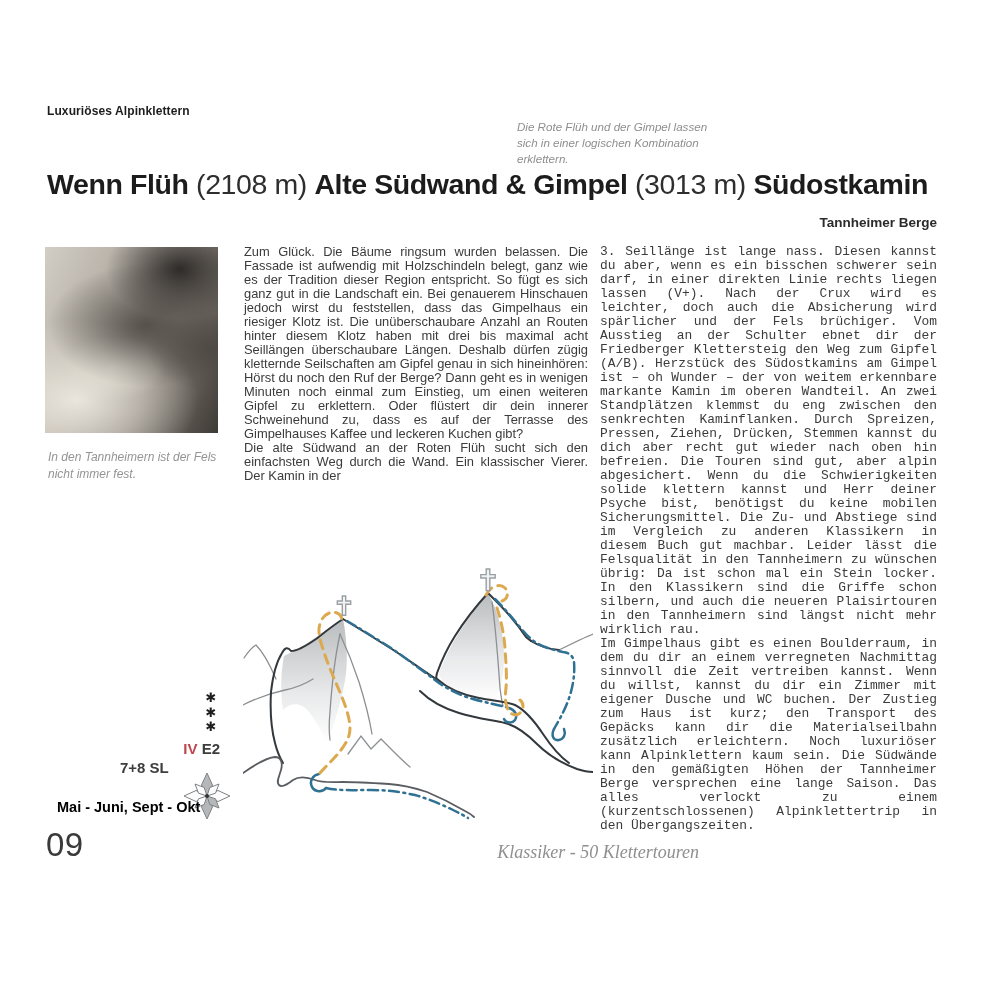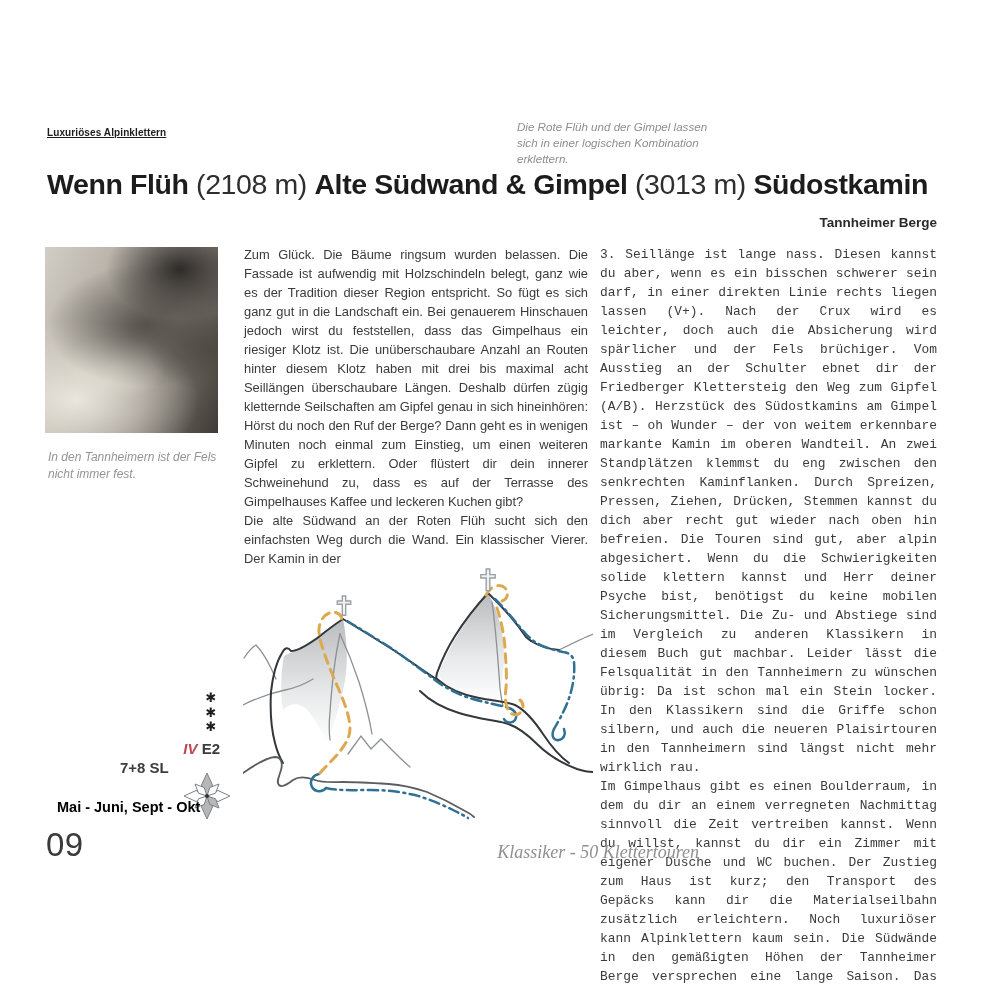--- a/index.html
+++ b/index.html
@@ -1,46 +1,46 @@
 <!DOCTYPE html>
 <html lang="de"><head>
 <meta charset="utf-8">
 <style>
   html,body{margin:0;padding:0;background:#ffffff;}
   .page{
     position:relative;width:984px;height:984px;background:#ffffff;overflow:hidden;
     font-family:"Liberation Sans", sans-serif;color:#3b3b3b;
   }
   .abs{position:absolute;}
-  .eyebrow{left:47px;top:127px;font-size:10px;font-weight:700;color:#1d1d1d;letter-spacing:0.1px;text-decoration:underline;}
+  .eyebrow{left:47px;top:104px;font-size:12px;font-weight:700;color:#1d1d1d;letter-spacing:0.1px;}
   .intro-note{right:47px;top:119px;width:420px;text-align:left;font-size:11.6px;font-style:italic;
     color:#8e8e8e;line-height:15.9px;}
   .title{left:47px;top:168px;width:900px;font-size:28.5px;letter-spacing:-0.4px;color:#1c1c1c;white-space:nowrap;}
   .title .b{font-weight:700;}
   .title .r{font-weight:400;color:#2e2e2e;}
   .region{right:47px;top:215px;font-size:13.5px;font-weight:700;color:#2b2b2b;}
   .photo{
     left:45px;top:247px;width:173px;height:186px;
     background:
       radial-gradient(120px 80px at 78% 12%, rgba(35,32,30,0.9), rgba(35,32,30,0) 62%),
       radial-gradient(150px 95px at 58% 42%, rgba(62,58,53,0.75), rgba(62,58,53,0) 65%),
       radial-gradient(90px 60px at 95% 55%, rgba(70,66,60,0.6), rgba(70,66,60,0) 70%),
       radial-gradient(170px 110px at 18% 82%, rgba(238,233,224,0.95), rgba(238,233,224,0) 72%),
       radial-gradient(80px 50px at 40% 65%, rgba(225,219,209,0.7), rgba(225,219,209,0) 65%),
       linear-gradient(115deg,#d2cdc5 0%,#b3ada4 35%,#8a847c 65%,#55504a 88%,#3e3a36 100%);
   }
   .caption{left:48px;top:449px;width:185px;font-size:12px;font-style:italic;color:#949494;line-height:17px;}
-  .col{top:245px;font-size:12.9px;line-height:19px;text-align:justify;color:#3b3b3b;}
+  .col{top:245px;font-size:12.9px;line-height:14px;text-align:justify;color:#3b3b3b;}
   .col p{margin:0;}
   .col1{left:244px;width:344px;}
   .col2{left:600px;width:337px;font-family:Liberation Mono, monospace;}
   .stars{left:200px;top:691px;width:22px;text-align:center;}
   .stars span{display:block;font-size:13px;line-height:14.6px;color:#1f1f1f;font-family:"DejaVu Sans", sans-serif;}
   .graderow{left:120px;top:740px;width:100px;text-align:right;font-size:15px;font-weight:700;color:#3d3d3d;}
-  .grade-red{color:#c0474e;font-style:italic;}
+  .grade-red{color:#c0474e;}
   .pitches{left:120px;top:759px;width:100px;text-align:left;font-size:15px;font-weight:700;color:#3d3d3d;}
   .compass{left:183px;top:770px;}
   .season{left:57px;top:799px;font-size:14.5px;font-weight:700;color:#000000;}
   .pagenum{left:46px;top:826px;font-size:33px;font-weight:400;color:#3a3a3a;letter-spacing:0.5px;}
   .footer{left:243px;top:842px;width:456px;text-align:right;font-size:18px;font-style:italic;color:#8f8f8f;font-family:Liberation Serif, serif;}
   .topo{left:243px;top:552px;}
 </style>
 </head>
 <body>
 

